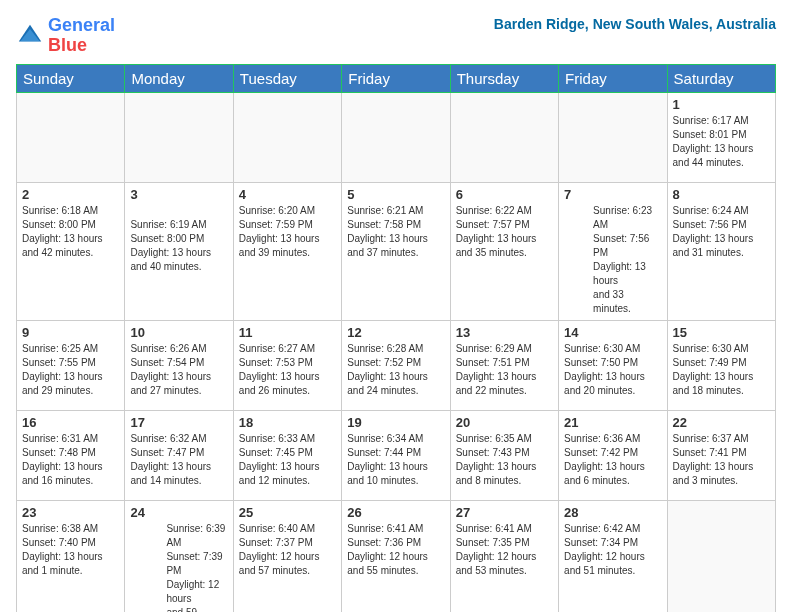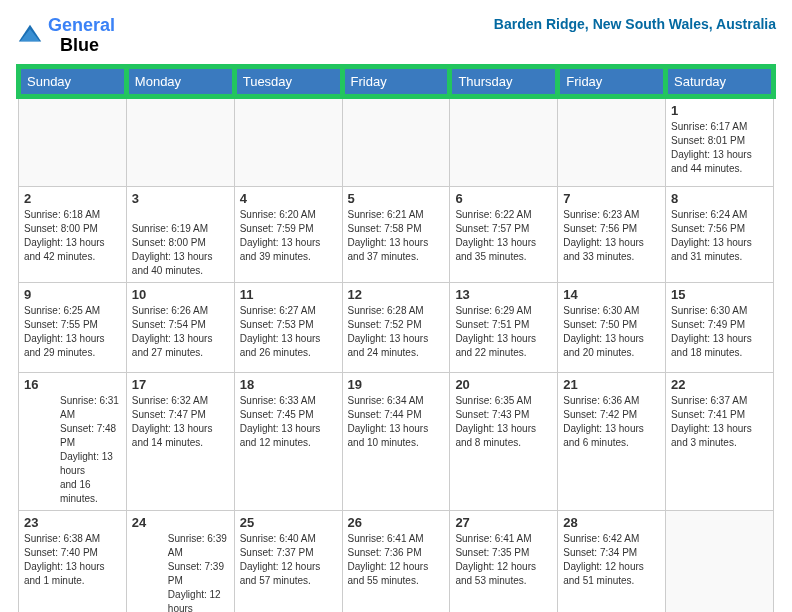--- a/index.html
+++ b/index.html
@@ -20,21 +20,21 @@
       display: flex;
       align-items: center;
       gap: 4px;
     }
     .logo-text {
       font-size: 18px;
       font-weight: bold;
       line-height: 1.1;
     }
     .logo-general { color: #3b82f6; }
-    .logo-blue { color: #000000; margin-left: 12px; }
+    .logo-blue { color: #ef4444; }
     .logo-icon {
       width: 28px;
       height: 28px;
     }
     .title-block {
       text-align: right;
     }
     .month-year {
       font-size: 32px;
       color: #333;
@@ -48,23 +48,23 @@
     .calendar {
       width: 100%;
       border-collapse: collapse;
       table-layout: fixed;
     }
     .calendar th {
       background: #3a7abf;
       color: #fff;
       text-align: left;
       padding: 5px 6px;
-      font-size: 13px;
+      font-size: 15px;
       font-weight: normal;
-      border: 5px solid #22c55e;
+      border: 1px solid #22c55e;
     }
     .calendar td {
       vertical-align: top;
       border: 1px solid #ccc;
       padding: 4px 5px;
       font-size: 10.5px;
       color: #333;
       height: 90px;
     }
     .day-num {
@@ -160,21 +160,21 @@
         </td>
         <td>
           <span class="day-num">6</span>
           <div class="cell-info" style="white-space: pre-line;">Sunrise: 6:22 AM
 Sunset: 7:57 PM
 Daylight: 13 hours
 and 35 minutes.</div>
         </td>
         <td>
           <span class="day-num">7</span>
-          <div class="cell-info" style="white-space: pre-line;">Sunrise: 6:23 AM
+          <div class="cell-info" style="white-space: pre-line; margin-left: 29px;">Sunrise: 6:23 AM
 Sunset: 7:56 PM
 Daylight: 13 hours
 and 33 minutes.</div>
         </td>
         <td>
           <span class="day-num">8</span>
           <div class="cell-info" style="white-space: pre-line;">Sunrise: 6:24 AM
 Sunset: 7:56 PM
 Daylight: 13 hours
 and 31 minutes.</div>
@@ -227,21 +227,21 @@
           <span class="day-num">15</span>
           <div class="cell-info" style="white-space: pre-line;">Sunrise: 6:30 AM
 Sunset: 7:49 PM
 Daylight: 13 hours
 and 18 minutes.</div>
         </td>
       </tr>
       <tr>
         <td>
           <span class="day-num">16</span>
-          <div class="cell-info" style="white-space: pre-line; margin-left: 36px;">Sunrise: 6:31 AM
+          <div class="cell-info" style="white-space: pre-line;">Sunrise: 6:31 AM
 Sunset: 7:48 PM
 Daylight: 13 hours
 and 16 minutes.</div>
         </td>
         <td>
           <span class="day-num">17</span>
           <div class="cell-info" style="white-space: pre-line;">Sunrise: 6:32 AM
 Sunset: 7:47 PM
 Daylight: 13 hours
 and 14 minutes.</div>

